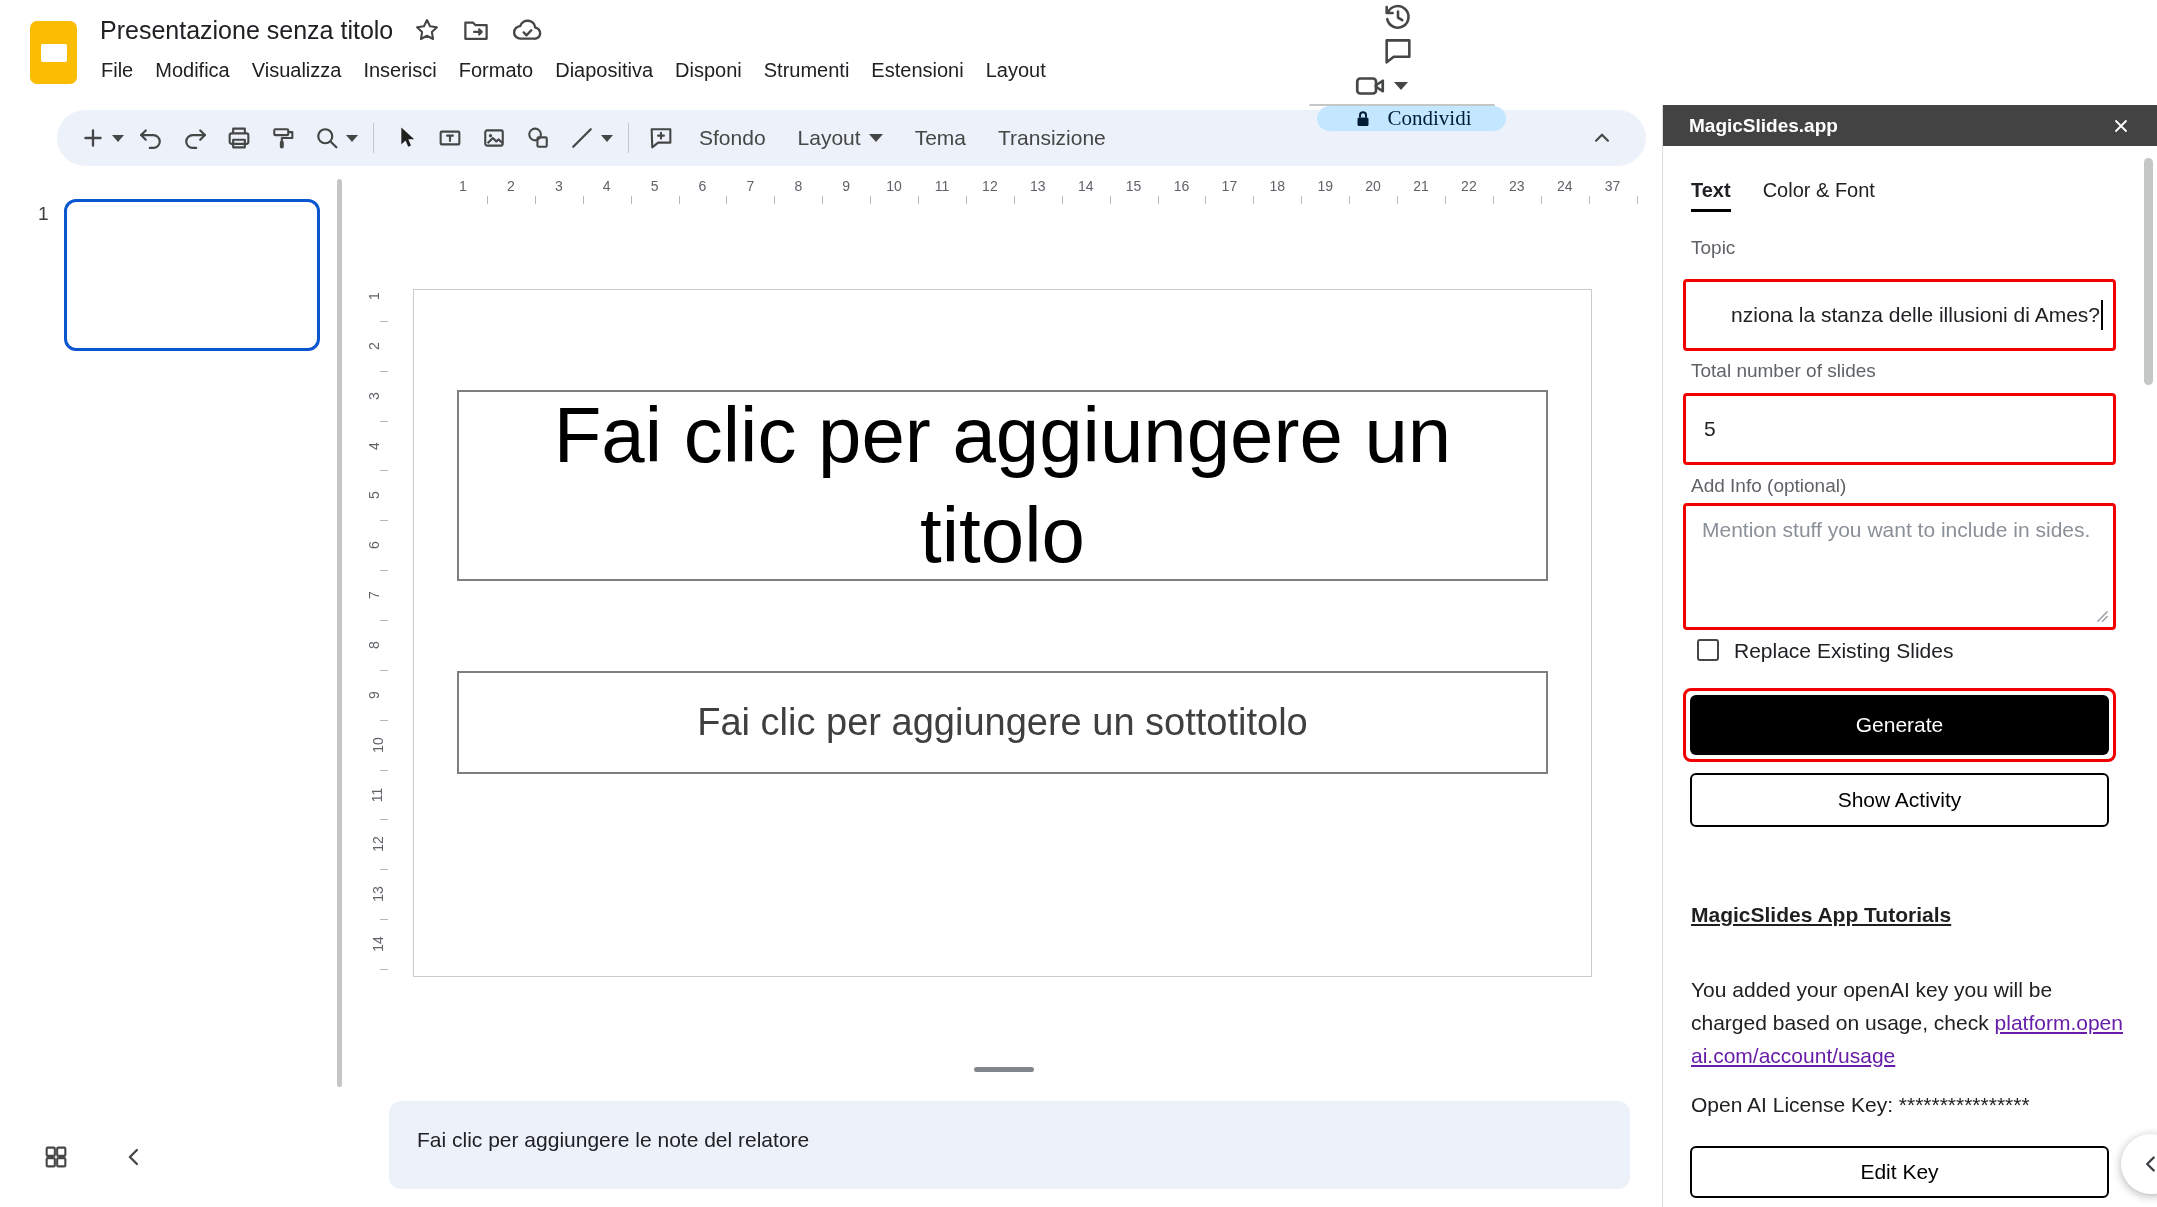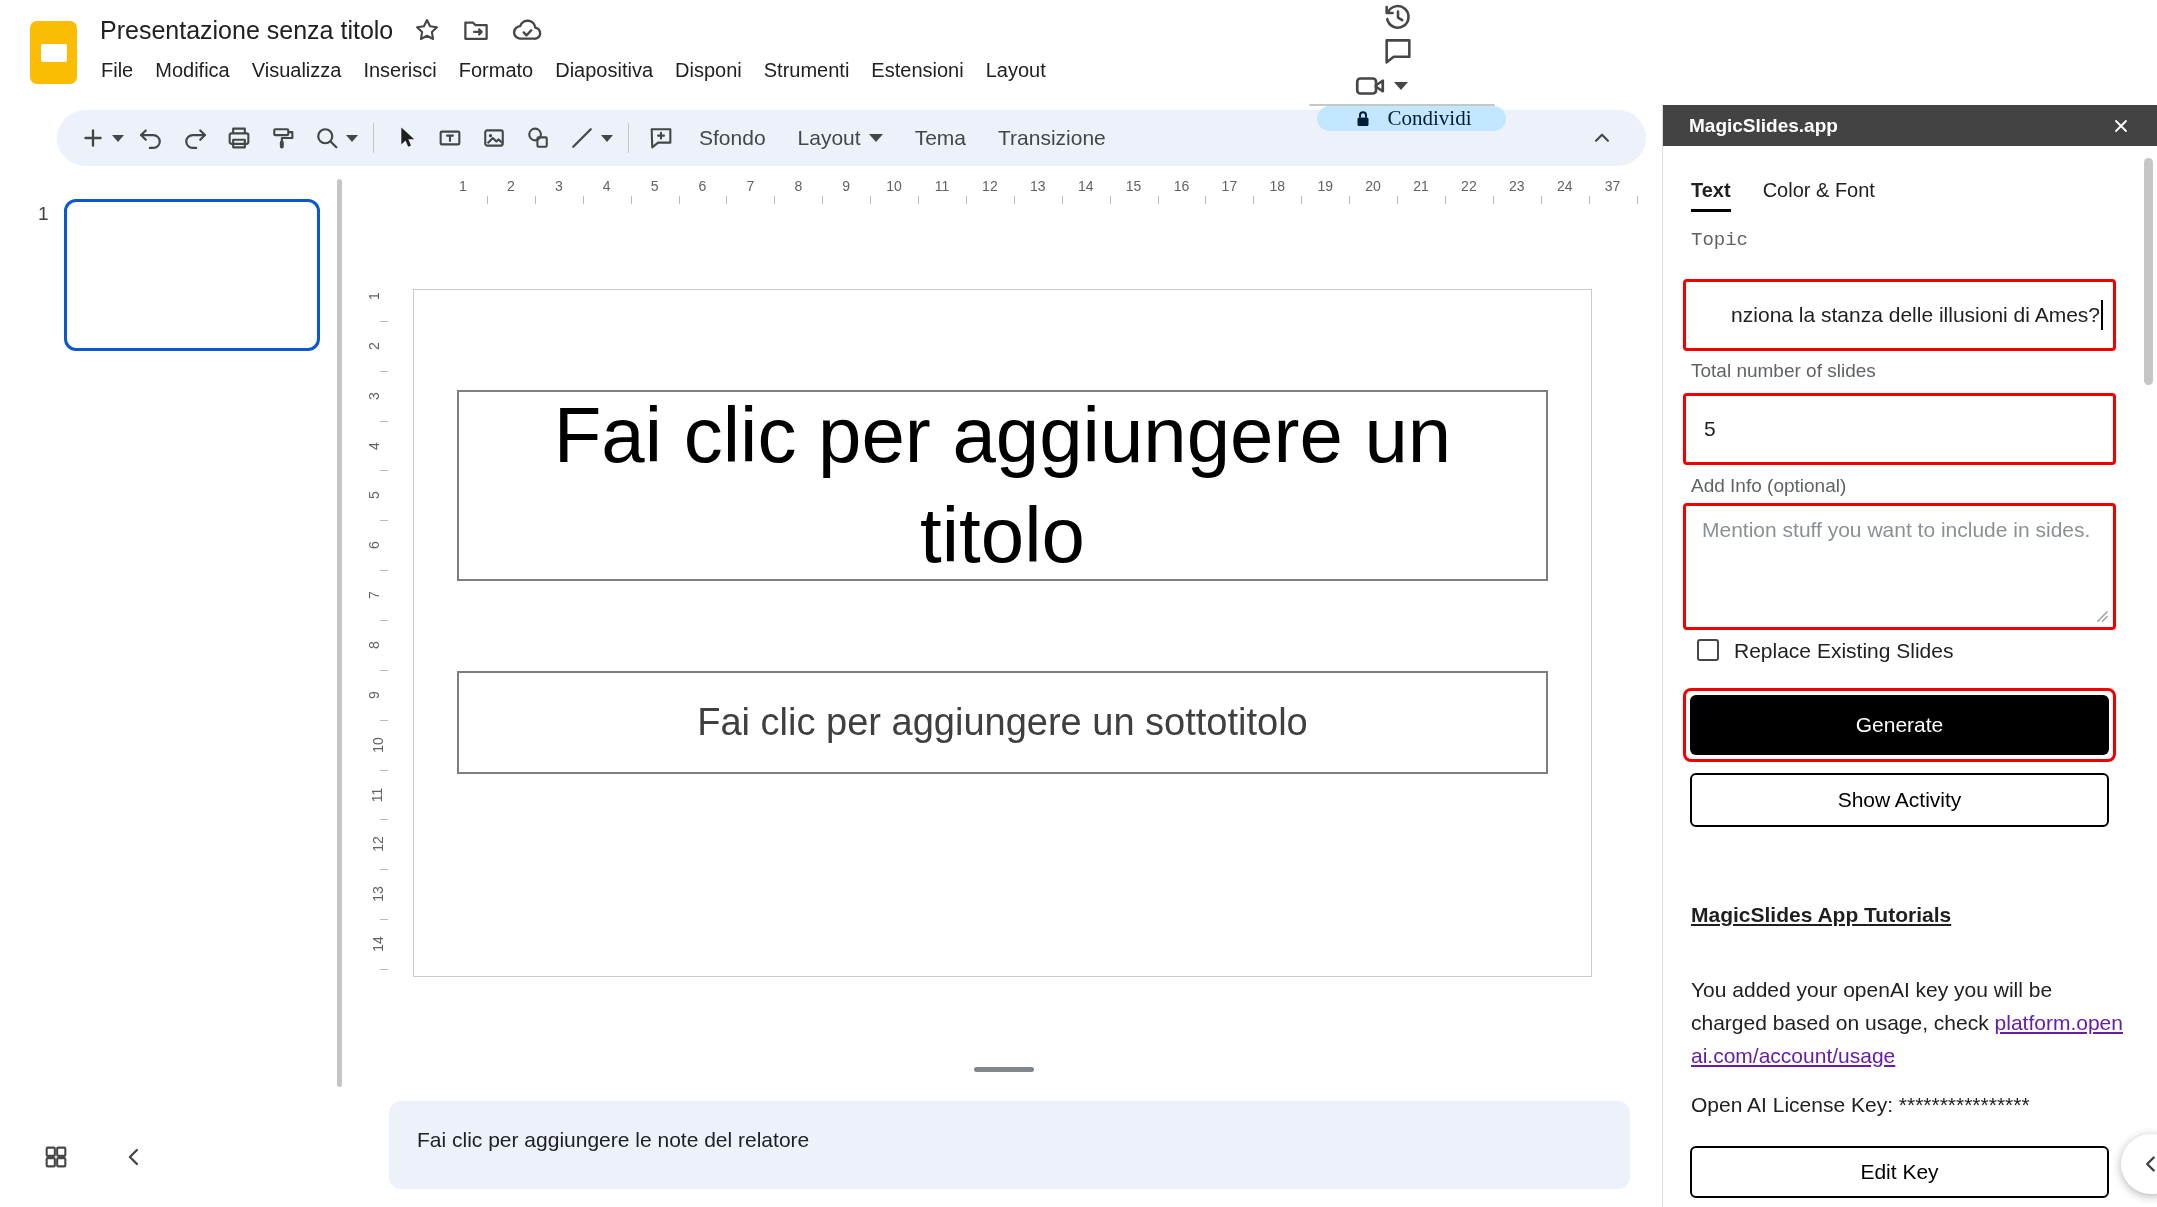--- a/index.html
+++ b/index.html
@@ -408,21 +408,21 @@
           <path d="M6 6l12 12M18 6L6 18"></path>
         </svg>
     </span>
   </div>
 
   <div class="sb-tabs">
     <span class="sb-tab active">Text</span>
     <span class="sb-tab">Color &amp; Font</span>
   </div>
 
-  <span class="sb-label" style="top:124px;font-family:Liberation Mono, monospace;">Topic</span>
+  <span class="sb-label" style="top:132px;">Topic</span>
   <div class="red-field topic-input">
     <span>nziona la stanza delle illusioni di Ames?</span>
       <span class="text-caret"></span>
   </div>
 
   <span class="sb-label" style="top:255px;">Total number of slides</span>
   <input class="red-field slides-input" value="5" style="">
 
   <span class="sb-label" style="top:370px;">Add Info (optional)</span>
   <div class="red-field ta-wrap">

